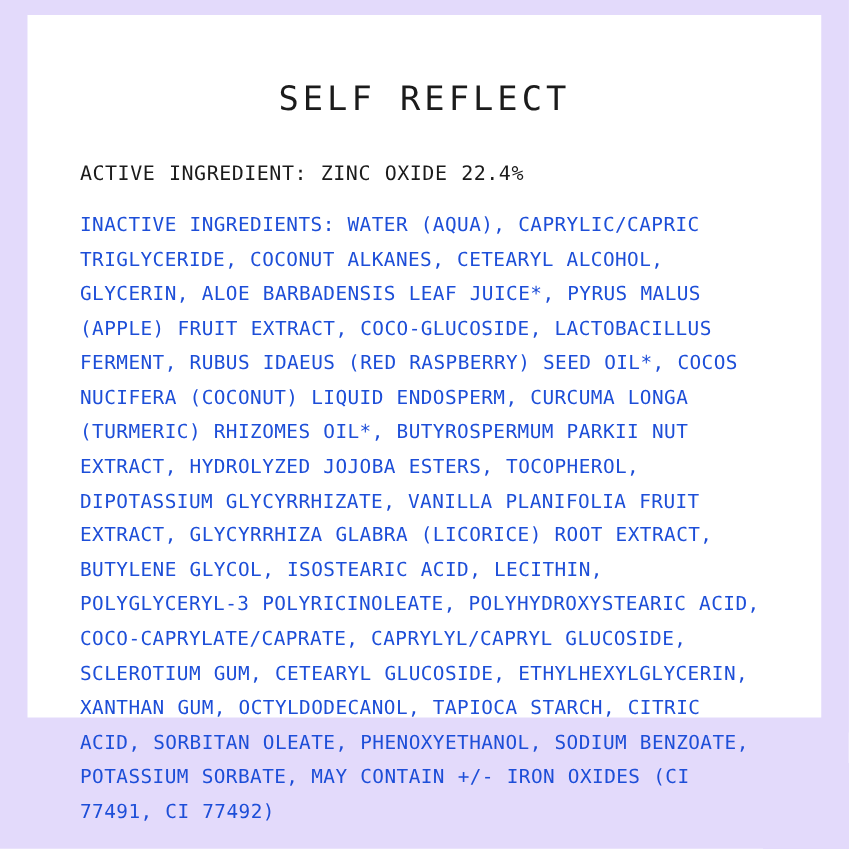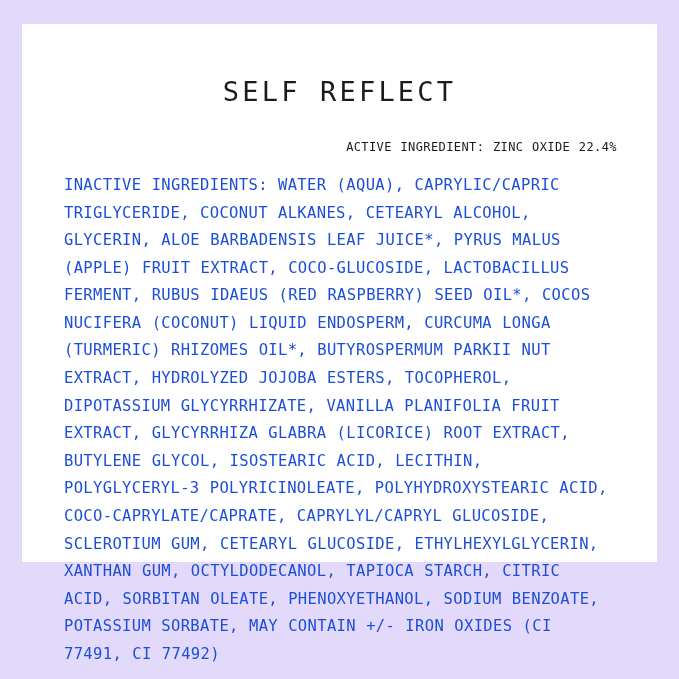--- a/index.html
+++ b/index.html
@@ -14,46 +14,45 @@
     overflow: hidden;
   }
   .page {
     position: absolute;
     left: 0;
     top: 0;
     width: 679px;
     height: 586px;
     background: #e3dafb;
     box-sizing: border-box;
-    padding: 24px 22px;
+    padding: 12px 22px;
   }
   .card {
     width: 100%;
     height: 100%;
     background: #ffffff;
     box-sizing: border-box;
     padding: 38px 40px 26px 40px;
   }
   .title {
     text-align: center;
     font-size: 27px;
     letter-spacing: 3.2px;
     color: #1b1b1b;
     font-weight: 400;
     margin: 14px 0 30px 0;
     font-family: "DejaVu Sans Mono", monospace;
   }
   .active-line {
-    font-size: 12px;
+    font-size: 16px;
     letter-spacing: 0.4px;
     color: #1b1b1b;
     line-height: 1.75;
     margin: 0 0 14px 2px;
     word-spacing: 1px;
-    text-align: right;
   }
   .inactive-block {
     font-size: 15.5px;
     letter-spacing: 0.35px;
     color: #1d4ed8;
     line-height: 1.78;
     margin: 0 0 0 2px;
     text-align: left;
     word-spacing: 0.5px;
   }

